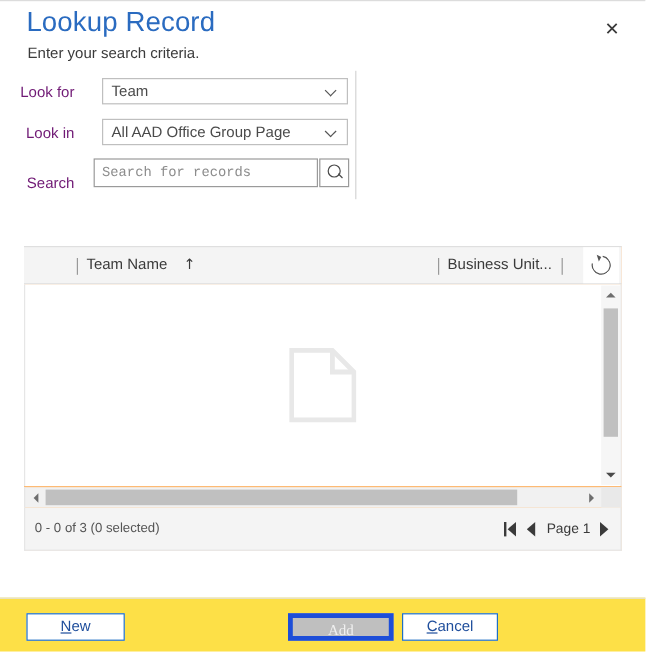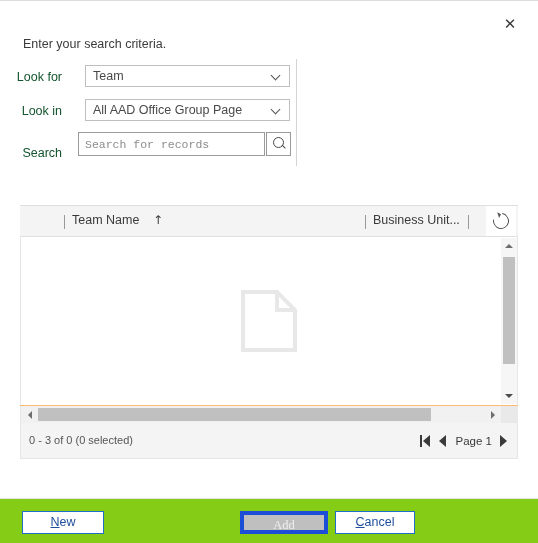--- a/index.html
+++ b/index.html
@@ -85,21 +85,21 @@
   .frow.r1 { top: 6px; }
   .frow.r2 { top: 40px; }
   .frow.r3 { top: 73px; }
 
   .flabel {
     position: absolute;
     left: 0;
     width: 62px;
     text-align: right;
     font-size: 12.5px;
-    color: #14532d;
+    color: #701a75;
     line-height: 24px;
     white-space: nowrap;
   }
   .frow.r3 .flabel { top: 9px; }
 
   .select-box {
     position: absolute;
     left: 85px;
     top: 0;
     width: 205px;
@@ -444,21 +444,21 @@
     padding: 0 1px;
   }
 
   
   .footer {
     position: absolute;
     left: 0;
     top: 497px;
     width: 538px;
     height: 46px;
-    background: #84cc16;
+    background: #fde047;
     border-top: 1px solid #e2e2e2;
     box-sizing: border-box;
   }
   .btn {
     position: absolute;
     top: 12px;
     height: 23px;
     line-height: 21px;
     text-align: center;
     font-size: 12.5px;
@@ -483,20 +483,21 @@
   .btn-add    { left: 240px; width: 88px; }
   .btn-cancel { left: 335px; width: 80px; }
   .btn-remove { left: 424px; width: 92px; }
   .acc { text-decoration: underline; }
 </style>
 </head>
 <body>
 
 <div id="dialog">
 
+  <div class="title">Lookup Record</div>
   <div class="subtitle">Enter your search criteria.</div>
   <div class="close-btn">✕</div>
 
   <div class="form-area">
     <div class="form-divider"></div>
 
     <div class="frow r1">
       <div class="flabel">Look for</div>
       <div class="select-box">
         <span class="sel-text">Team</span>
@@ -559,21 +560,21 @@
           <span class="tri lf"></span>
         </div>
       <div class="hthumb"></div>
       <div class="arrow-rt">
           <span class="tri rt"></span>
         </div>
       <div class="hcorner"></div>
     </div>
 
     <div class="grid-footer">
-      <span class="status-text">0 - 3 of 0 (0 selected)</span>
+      <span class="status-text">0 - 0 of 3 (0 selected)</span>
       <div class="pager">
         <span class="pg-btn">
           <span class="pg-first-bar"></span>
           <span class="pg-first-tri"></span>
         </span>
         <span class="pg-btn">
           <span class="pg-prev-tri"></span>
         </span>
         <span class="pg-label">Page 1</span>
         <span class="pg-btn">

